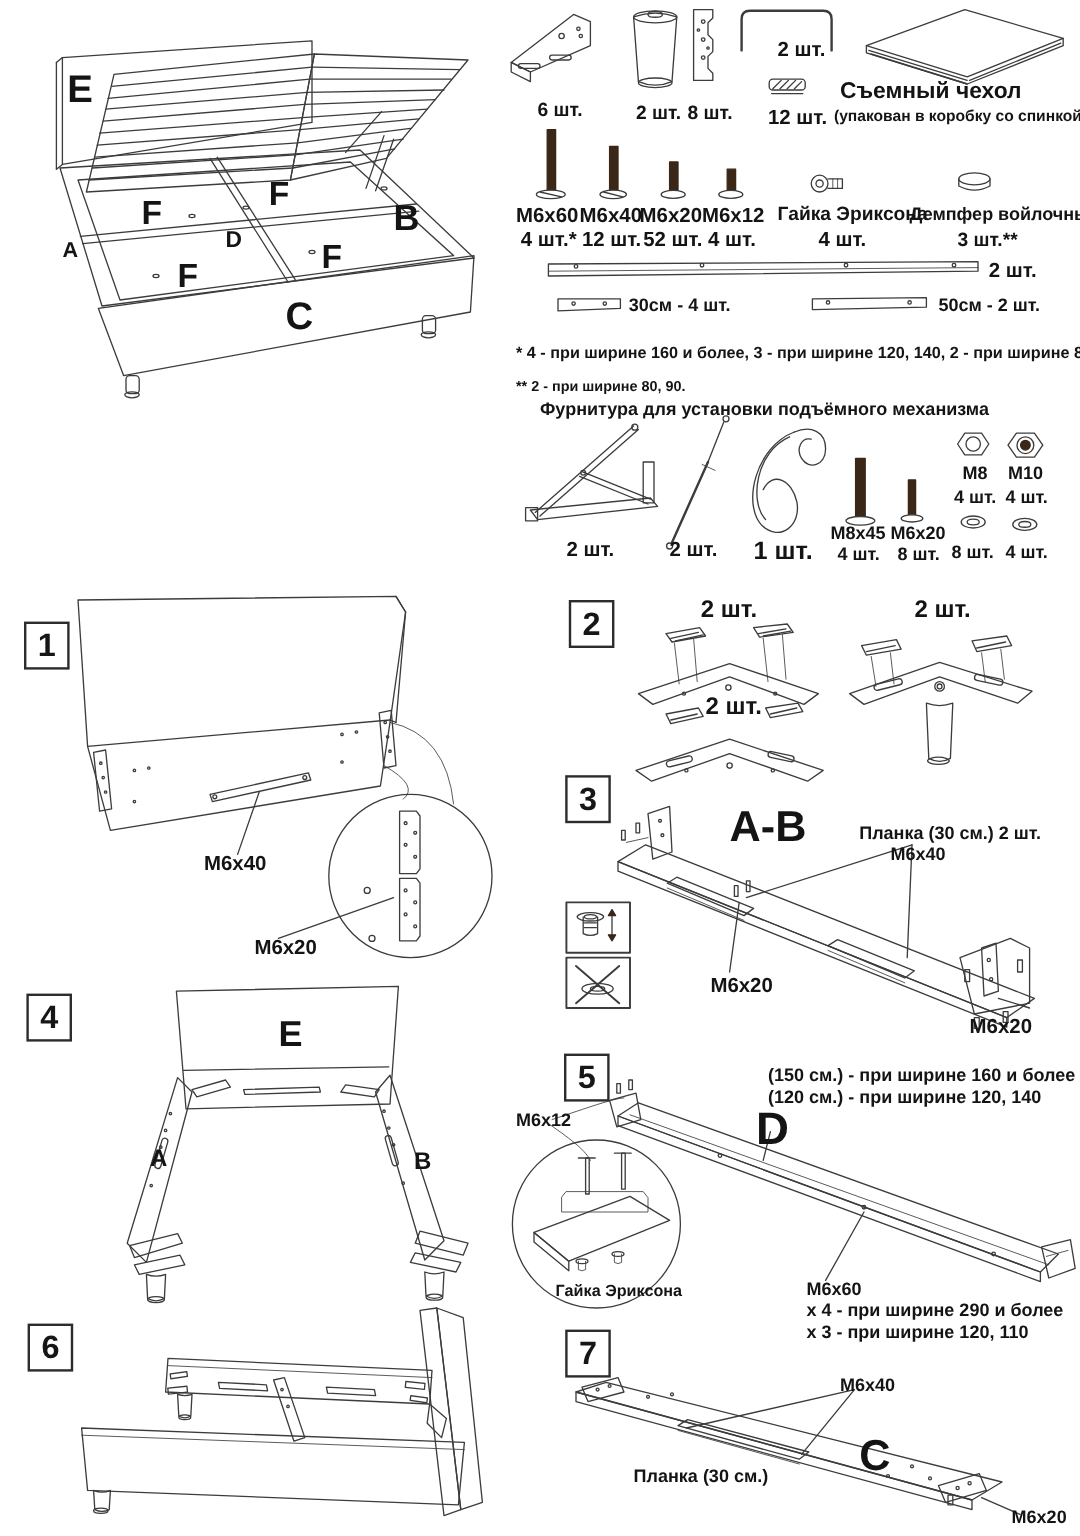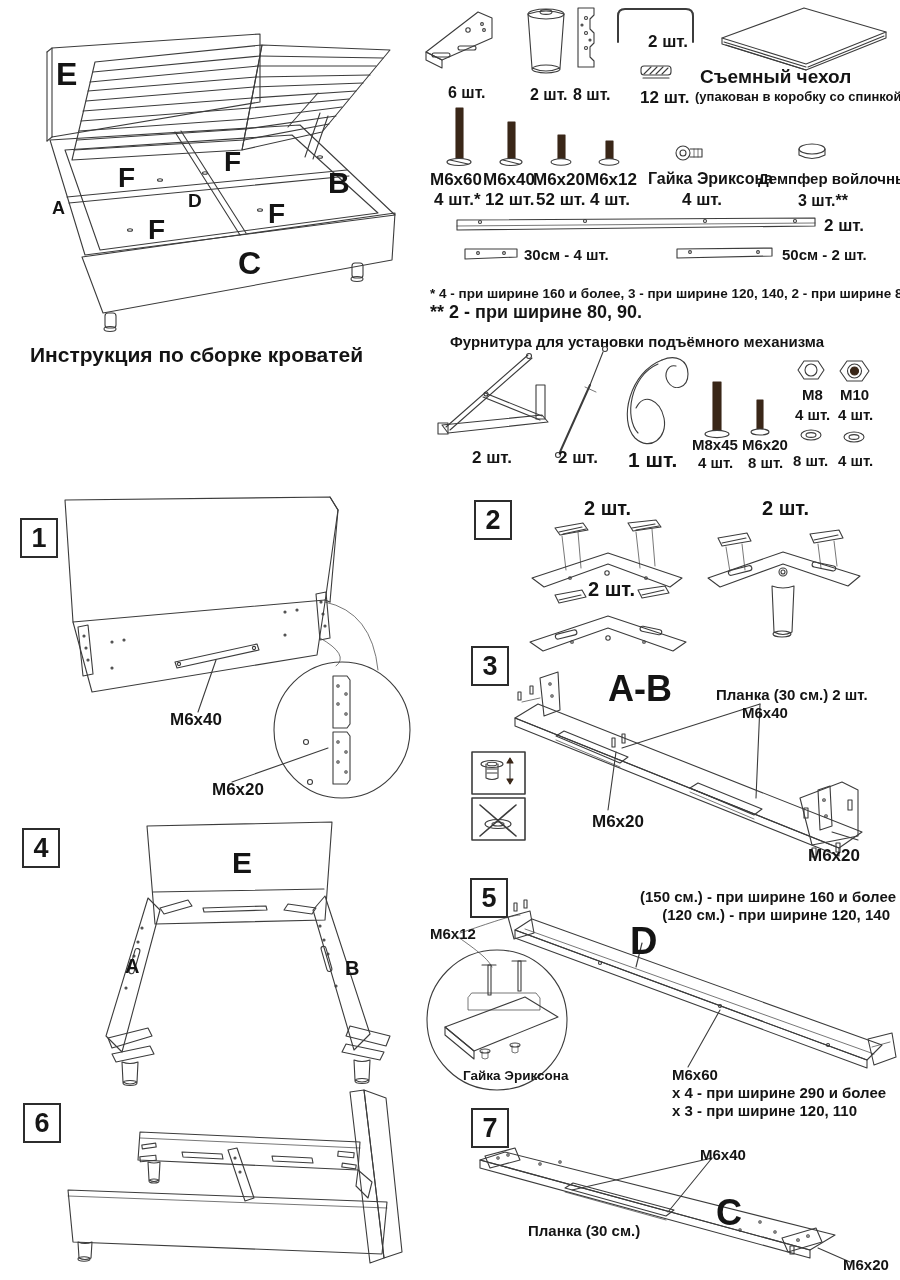--- a/index.html
+++ b/index.html
@@ -7,21 +7,21 @@
          font-family:"Liberation Sans",sans-serif;color:#161616;}
   .abs{position:absolute;}
   svg{position:absolute;overflow:visible;}
   svg *{stroke:#3c3c3c;fill:none;stroke-width:1.1;stroke-linejoin:round;stroke-linecap:round;}
   .dk{fill:#3a2718;stroke:#3a2718;}
   .lt{fill:#ffffff;}
   .hatch{stroke-width:.7;}
   .thick{stroke-width:2;}
   .lbl{position:absolute;font-weight:bold;color:#141414;white-space:nowrap;line-height:1.15;}
   .ctr{text-align:left;}
-  .rt{text-align:right;}
+  .rt{text-align:left;}
   .stepnum{position:absolute;width:34px;height:36px;border:2px solid #2c2c2c;background:#fff;
            font-weight:bold;font-size:27px;display:flex;align-items:center;justify-content:center;}
   .letter{font-weight:bold;}
 </style>
 </head>
 <body>
 
 <div class="sheet">
 
   <svg class="abs" style="left:20px;top:5px" width="420" height="330" viewBox="0 0 420 330">
@@ -88,21 +88,21 @@
   <span class="lbl letter" style="left:118px;top:162px;font-size:28px">F</span>
   <span class="lbl letter" style="left:224px;top:146px;font-size:28px">F</span>
   <span class="lbl letter" style="left:148px;top:214px;font-size:28px">F</span>
   <span class="lbl letter" style="left:268px;top:198px;font-size:28px">F</span>
   <span class="lbl letter" style="left:188px;top:190px;font-size:19px">D</span>
   <span class="lbl letter" style="left:52px;top:198px;font-size:18px">A</span>
   <span class="lbl letter" style="left:328px;top:166px;font-size:30px">B</span>
   <span class="lbl letter" style="left:238px;top:245px;font-size:32px">C</span>
 
   <div class="lbl ctr" style="left:30px;top:343px;width:410px;font-size:21px;white-space:normal">
-    <span>Инструкция по сборке кроватей</span><br>
+    <br>
   </div>
 
   <svg class="abs" style="left:420px;top:0" width="480" height="320" viewBox="0 0 480 320">
 
     <g>
       <polygon points="6,52 58,12 72,18 72,38 22,60"></polygon>
       <polygon points="6,52 6,60 22,68 22,60"></polygon>
       <rect x="12" y="53" width="18" height="4" rx="2"></rect>
         <rect x="38" y="46" width="18" height="4" rx="2"></rect>
       <circle cx="48" cy="30" r="2.2"></circle>
@@ -215,21 +215,21 @@
   <span class="lbl" style="left:536px;top:190px;font-size:17px">52 шт.</span>
   <span class="lbl" style="left:590px;top:190px;font-size:17px">4 шт.</span>
   <span class="lbl" style="left:648px;top:170px;font-size:16px">Гайка Эриксона</span>
   <span class="lbl" style="left:682px;top:190px;font-size:17px">4 шт.</span>
   <span class="lbl" style="left:758px;top:170px;font-size:15px">Демпфер войлочный</span>
   <span class="lbl" style="left:798px;top:192px;font-size:16px">3 шт.**</span>
   <span class="lbl" style="left:824px;top:216px;font-size:17px">2 шт.</span>
   <span class="lbl" style="left:524px;top:246px;font-size:15px">30см - 4 шт.</span>
   <span class="lbl" style="left:782px;top:246px;font-size:15px">50см - 2 шт.</span>
   <span class="lbl" style="left:430px;top:286px;font-size:13.5px">* 4 - при ширине 160 и более, 3 - при ширине 120, 140, 2 - при ширине 80, 90.</span>
-  <span class="lbl" style="left:430px;top:302px;font-size:18px">** 2 - при ширине 80, 90.</span>
+  <span class="lbl" style="left:430px;top:316px;font-size:12px">** 2 - при ширине 80, 90.</span>
 
   <span class="lbl ctr" style="left:450px;top:333px;width:440px;font-size:15px">Фурнитура для установки подъёмного механизма</span>
   <svg class="abs" style="left:430px;top:330px" width="470" height="145" viewBox="0 0 470 145">
     <g>
       <polygon points="12,95 112,85 118,92 18,103"></polygon>
       <line x1="16" y1="97" x2="98" y2="25"></line>
         <line x1="20" y1="100" x2="102" y2="28"></line>
       <line x1="55" y1="63" x2="112" y2="86"></line>
         <line x1="53" y1="67" x2="110" y2="90"></line>
       <rect x="106" y="55" width="9" height="34"></rect>

